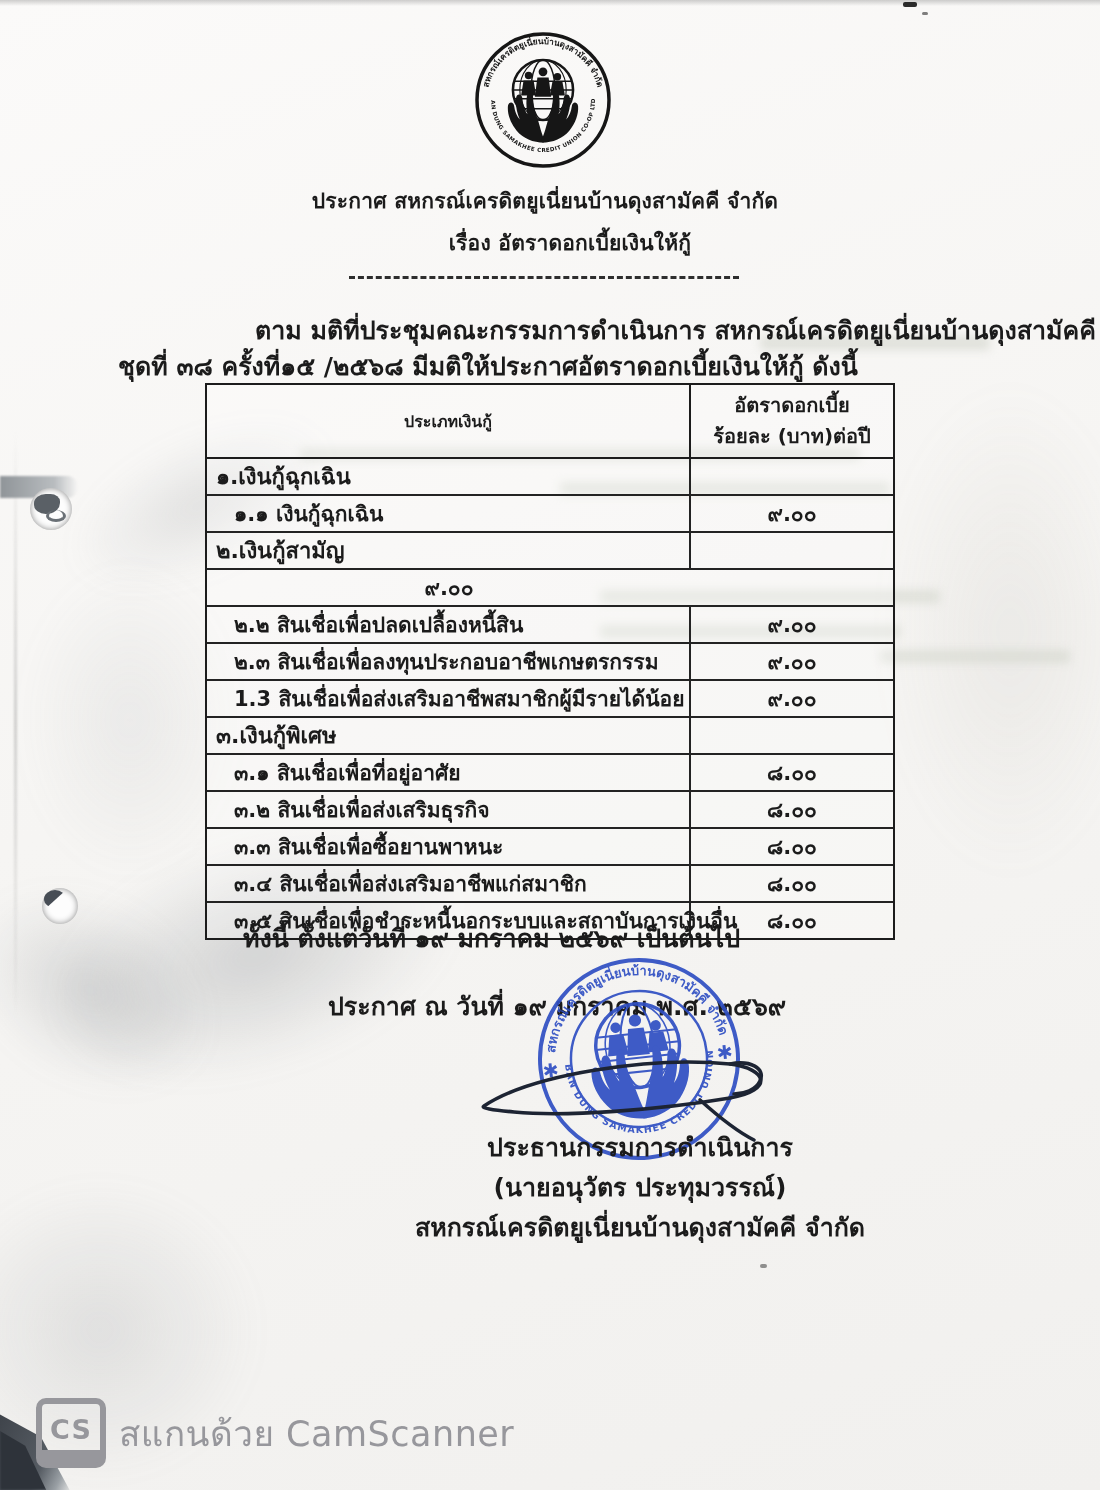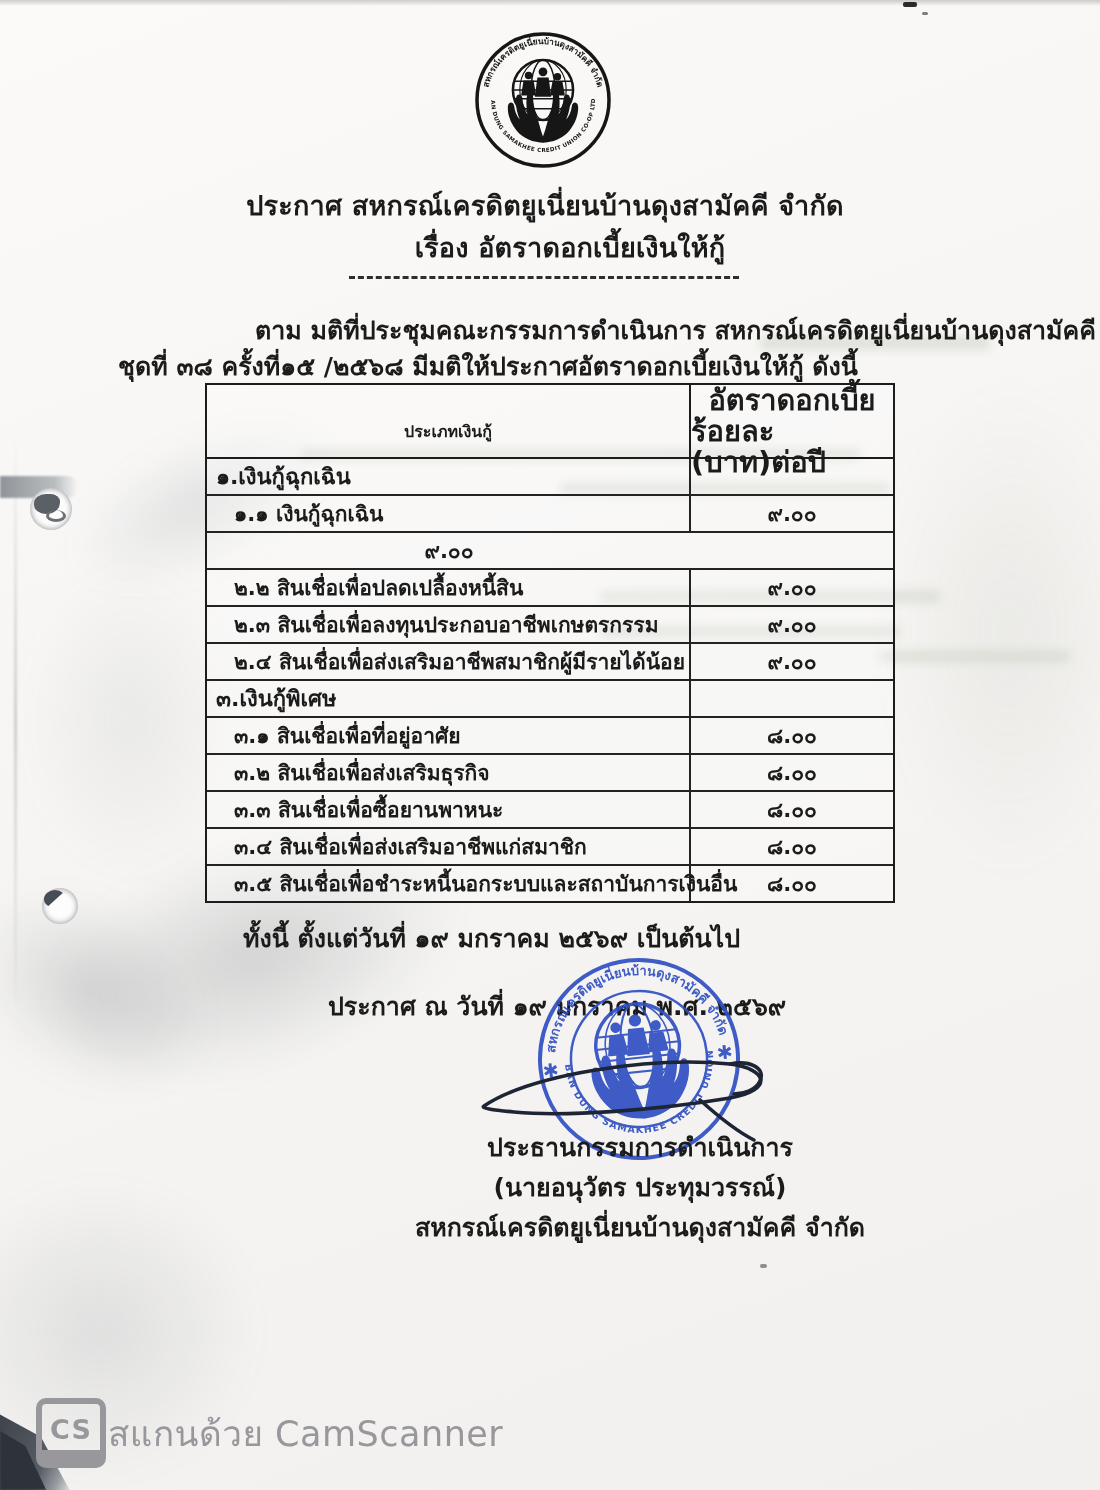--- a/index.html
+++ b/index.html
@@ -17,42 +17,42 @@
   .hole-ink1{position:absolute;left:4px;top:6px;width:26px;height:20px;border-radius:50% 40% 60% 50%;background:#5a6066;}
   .hole-ink2{position:absolute;left:16px;top:22px;width:14px;height:9px;border-radius:50%;border:3px solid #6a7076;border-top:none;background:transparent;}
   .hole2-ink{position:absolute;left:2px;top:2px;width:22px;height:18px;border-radius:50%;background:#474d55;clip-path:polygon(0 0,100% 0,10% 100%,0 100%);}
   .tab-strip{position:absolute;left:0;top:476px;width:78px;height:22px;border-radius:0 11px 11px 0;background:linear-gradient(90deg,#8f9498,#b9bdc0 70%,rgba(185,189,192,0));filter:blur(1px);}
   .corner-wedge{position:absolute;left:0;top:1398px;width:120px;height:92px;background:linear-gradient(115deg,#3c4148 0%,#565c63 45%,#9aa0a5 60%,rgba(200,203,206,0) 72%);clip-path:polygon(0 18%,34% 42%,58% 100%,0 100%);}
   .corner-wedge2{position:absolute;left:0;top:1408px;width:105px;height:82px;background:#2e333a;clip-path:polygon(0 28%,24% 46%,44% 100%,0 100%);filter:blur(1px);}
   .speck{position:absolute;background:#2b2b2b;border-radius:2px;}
   .ghost{position:absolute;filter:blur(5px);opacity:.5;pointer-events:none;}
   
   .logo-svg{position:absolute;left:473px;top:30px;width:140px;height:140px;color:#161616;}
-  .title{position:absolute;left:0;width:1090px;text-align:center;font-size:27px;font-weight:700;letter-spacing:.2px;}
+  .title{position:absolute;left:0;width:1090px;text-align:center;font-size:21px;font-weight:700;letter-spacing:.2px;}
   .divider{position:absolute;left:349px;top:276px;width:390px;border-top:3.5px dashed #2e2e2e;}
   .intro{position:absolute;font-size:25px;font-weight:600;white-space:nowrap;}
   
   .rate-table{position:absolute;left:205px;top:383px;width:686px;border:2.5px solid #1c1c1c;background:rgba(255,255,255,.25);}
   .thead{display:grid;grid-template-columns:484px 1fr;height:72px;border-bottom:2px solid #1c1c1c;}
   .thead .h1{display:flex;align-items:center;justify-content:center;font-size:16px;font-weight:700;border-right:2px solid #1c1c1c;}
-  .thead .h2{display:flex;flex-direction:column;align-items:center;justify-content:center;font-size:29px;font-weight:700;line-height:31px;}
+  .thead .h2{display:flex;flex-direction:column;align-items:center;justify-content:center;font-size:20px;font-weight:700;line-height:31px;}
   .trow{display:grid;grid-template-columns:484px 1fr;height:35px;border-bottom:2px solid #232323;}
   .trow:last-child{border-bottom:none;}
   .trow .c1{display:flex;align-items:center;font-size:21px;font-weight:600;padding-left:27px;border-right:2px solid #232323;white-space:nowrap;}
   .trow.section .c1{font-size:22px;font-weight:700;padding-left:9px;}
   .trow .c2{display:flex;align-items:center;justify-content:center;font-size:21px;font-weight:700;}
   
   .bodyline{position:absolute;font-size:25px;font-weight:600;white-space:nowrap;}
   .sign-block{position:absolute;left:400px;top:1128px;width:480px;text-align:center;}
   .sign-block div{font-size:25px;font-weight:600;line-height:40px;}
   
   .stamp-svg{position:absolute;left:536px;top:956px;width:206px;height:206px;color:#2f4fc3;opacity:.92;transform:rotate(-6deg);}
   .sig-svg{position:absolute;left:462px;top:1020px;width:340px;height:150px;}
   
-  .wm{position:absolute;left:36px;top:1398px;display:flex;align-items:center;gap:2px;color:#97979c;}
+  .wm{position:absolute;left:36px;top:1398px;display:flex;align-items:center;gap:13px;color:#97979c;}
   .wm-icon{width:58px;height:58px;border:6px solid #97979c;border-radius:10px;position:relative;display:flex;align-items:center;justify-content:center;background:transparent;}
   .wm-icon .cs{font-size:27px;font-weight:700;letter-spacing:1px;margin-top:-8px;color:#97979c;}
   .wm-icon .bar{position:absolute;left:-1px;bottom:-1px;width:60px;height:13px;background:#97979c;border-radius:0 0 5px 5px;}
   .wm-text{font-size:35px;font-weight:400;letter-spacing:.5px;}
 </style>
 </head>
 <body>
 
 <svg width="0" height="0" style="position:absolute">
   <defs>
@@ -139,33 +139,37 @@
     </div>
     <div>
         <div class="trow section">
           <div class="c1">๑.เงินกู้ฉุกเฉิน</div>
           <div class="c2"></div>
         </div>
         <div class="trow">
           <div class="c1">๑.๑  เงินกู้ฉุกเฉิน</div>
           <div class="c2">๙.๐๐</div>
         </div>
+        <div class="trow section">
+          <div class="c1">๒.เงินกู้สามัญ</div>
+          <div class="c2"></div>
+        </div>
         <div class="trow">
           <div class="c2">๙.๐๐</div>
         </div>
         <div class="trow">
           <div class="c1">๒.๒ สินเชื่อเพื่อปลดเปลื้องหนี้สิน</div>
           <div class="c2">๙.๐๐</div>
         </div>
         <div class="trow">
           <div class="c1">๒.๓ สินเชื่อเพื่อลงทุนประกอบอาชีพเกษตรกรรม</div>
           <div class="c2">๙.๐๐</div>
         </div>
         <div class="trow">
-          <div class="c1">๒.๔ สินเชื่อเพื่อส่งเสริมอาชีพสมาชิกผู้มีรายได้น้อย</div>
+          <div class="c1">1.3 สินเชื่อเพื่อส่งเสริมอาชีพสมาชิกผู้มีรายได้น้อย</div>
           <div class="c2">๙.๐๐</div>
         </div>
         <div class="trow section">
           <div class="c1">๓.เงินกู้พิเศษ</div>
           <div class="c2"></div>
         </div>
         <div class="trow">
           <div class="c1">๓.๑ สินเชื่อเพื่อที่อยู่อาศัย</div>
           <div class="c2">๘.๐๐</div>
         </div>

